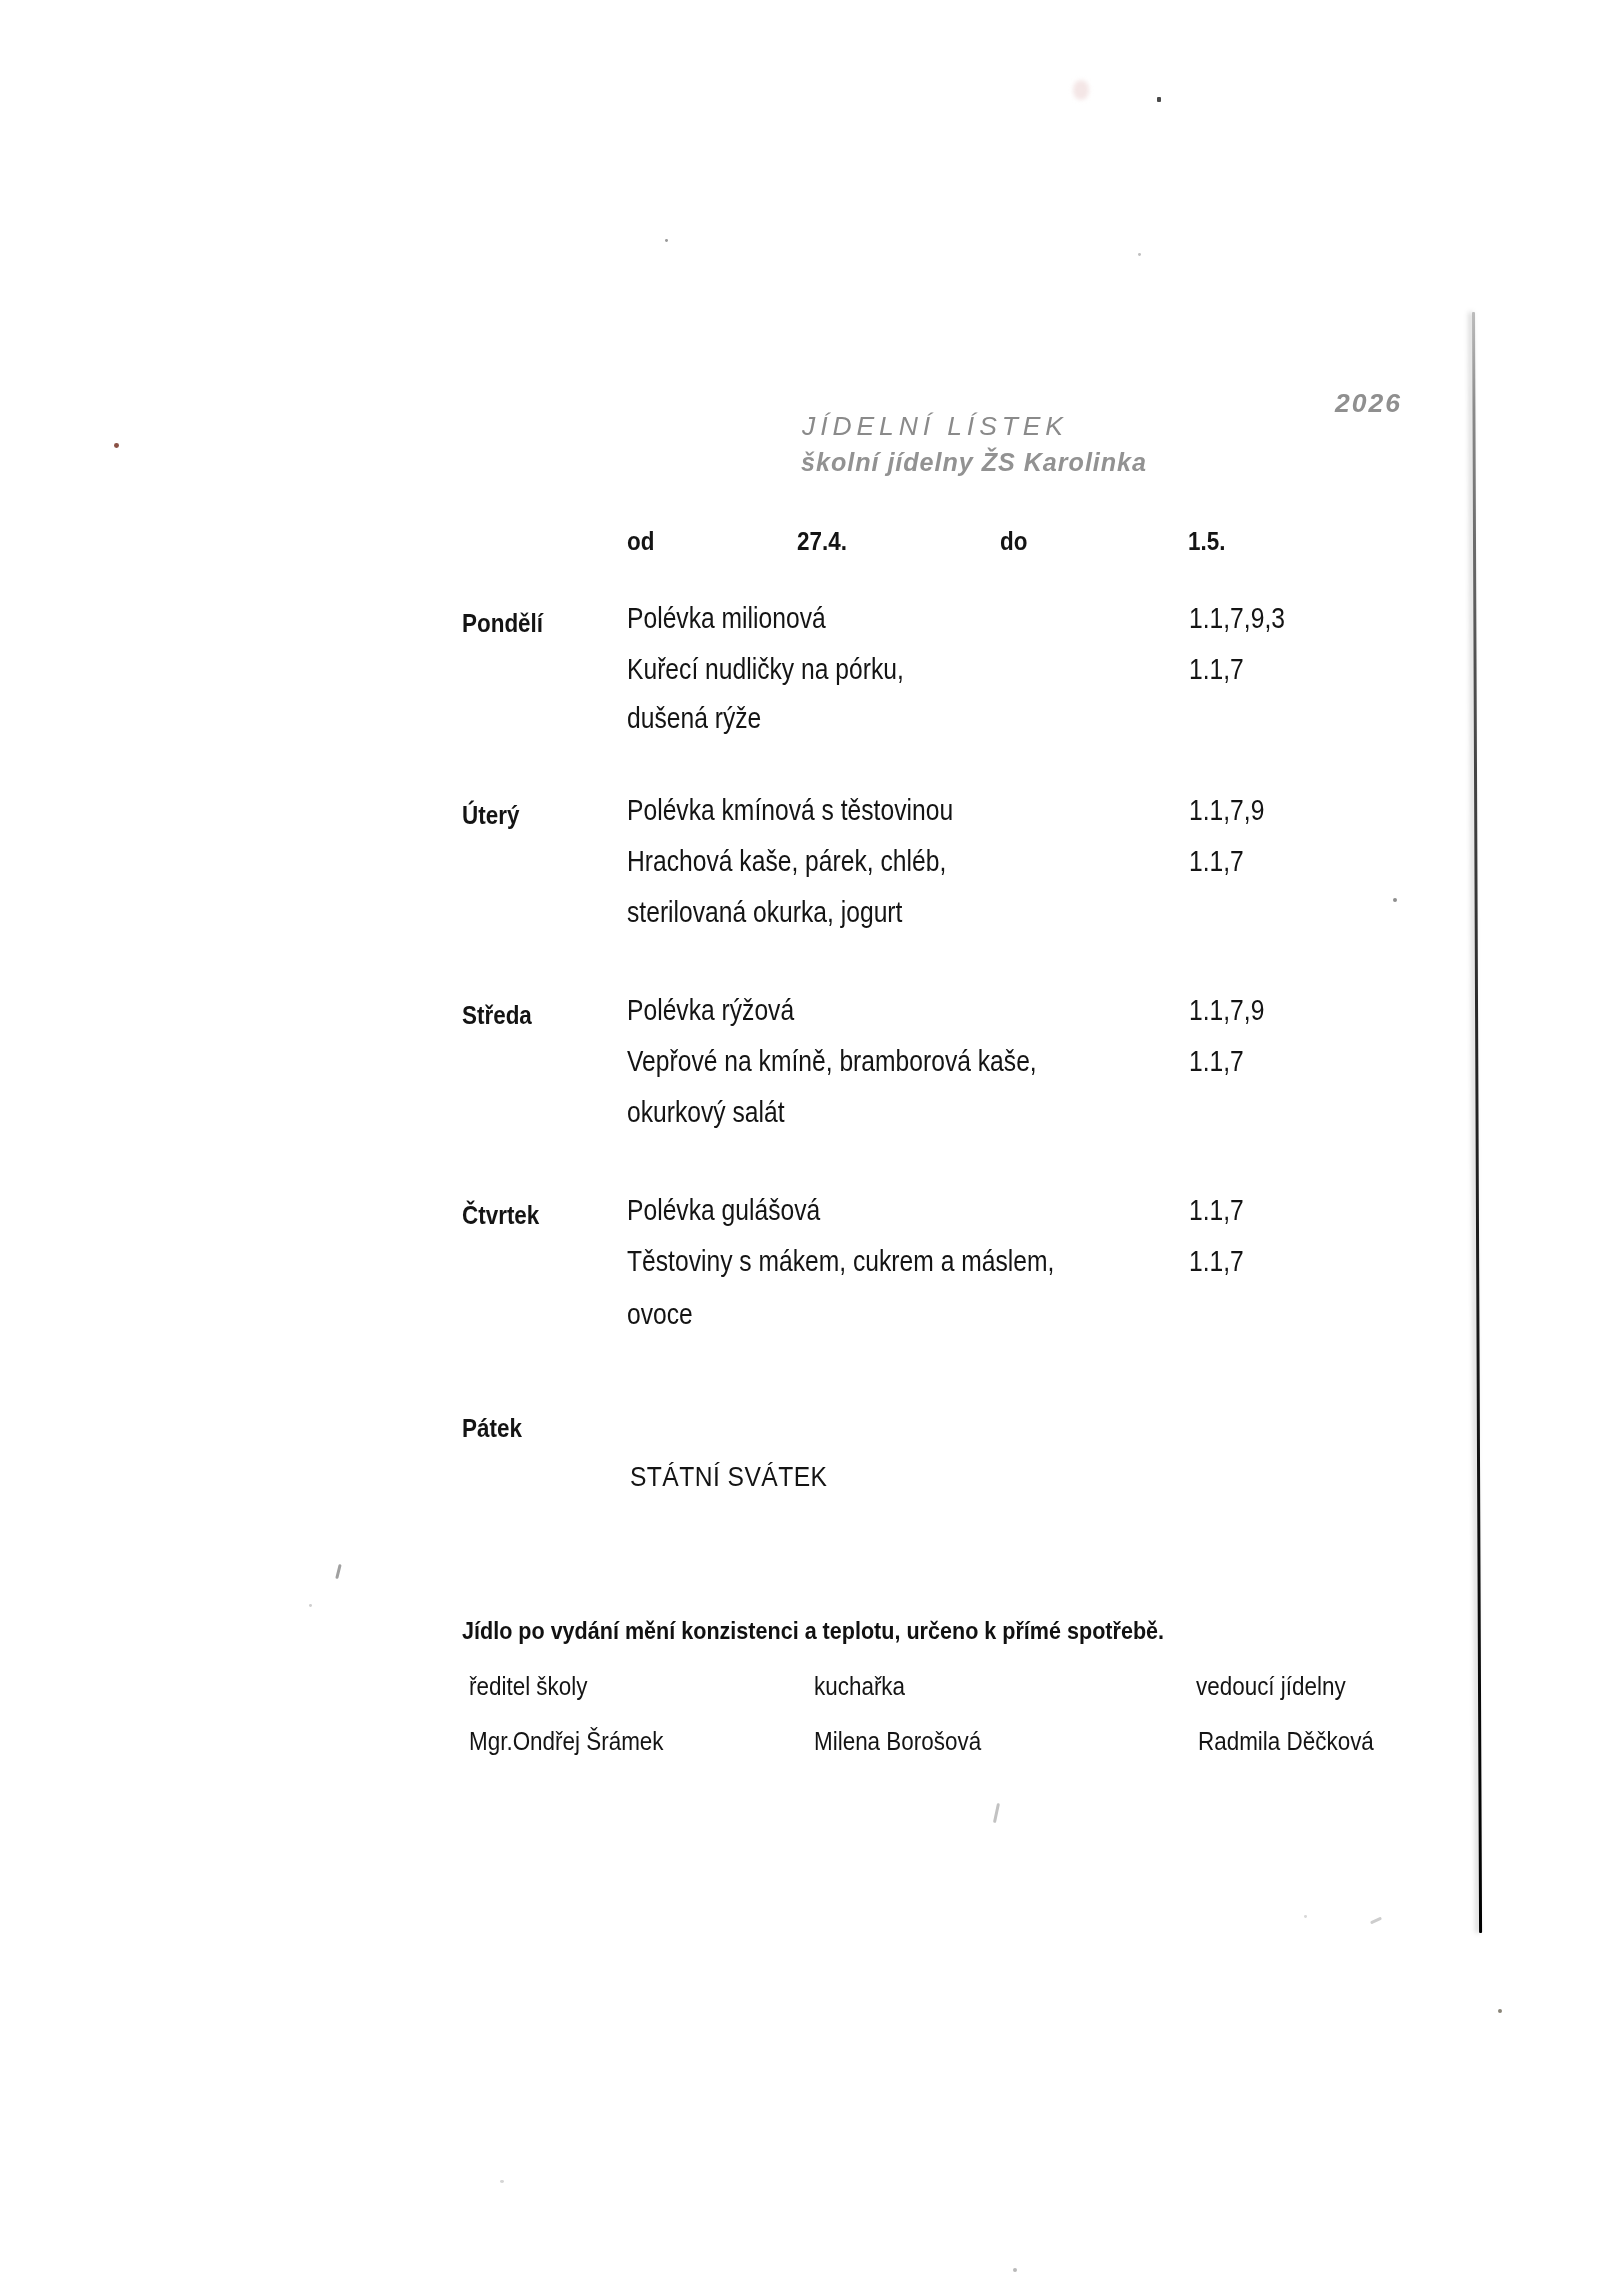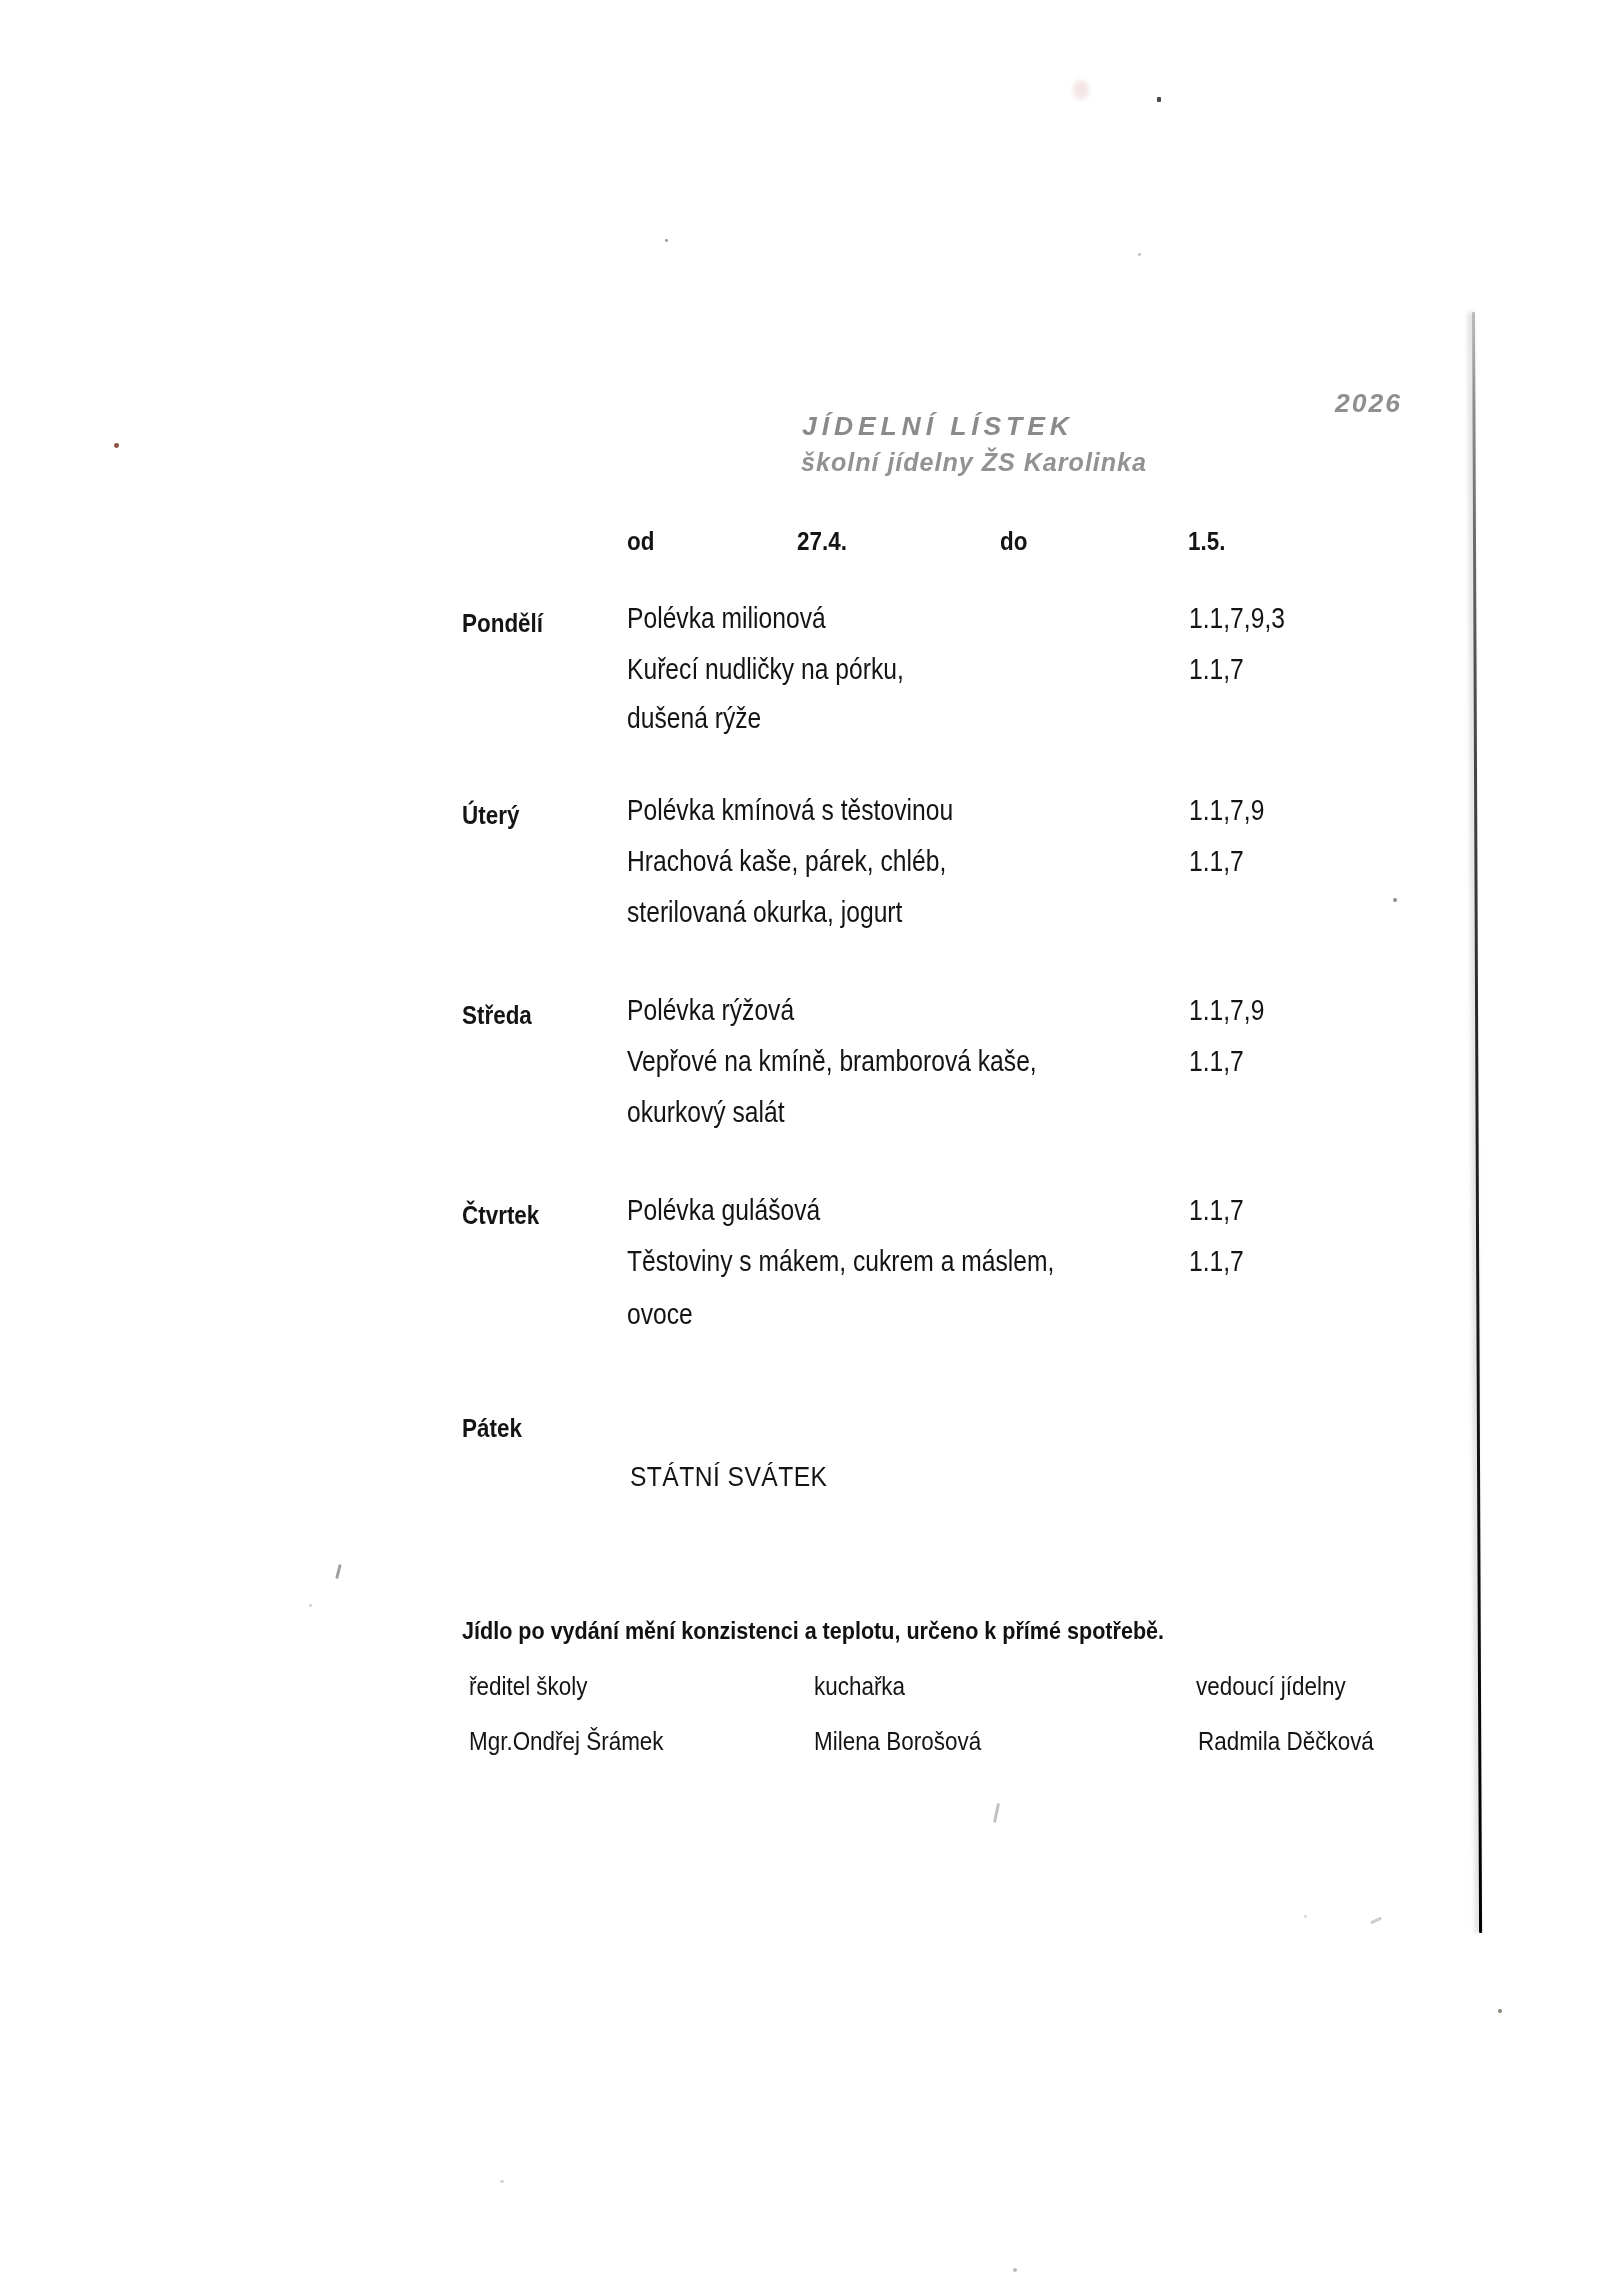--- a/index.html
+++ b/index.html
@@ -8,21 +8,21 @@
     width:1620px;height:2292px;
     background:#ffffff;
     font-family:"Liberation Sans", sans-serif;
     color:#141414;
     overflow:hidden;
   }
   .abs{position:absolute;white-space:nowrap;}
   
   .t-title{
     font-family:"Liberation Sans", sans-serif;
-    font-style:italic;font-weight:700;
+    font-style:italic;font-weight:400;
     font-size:26.5px;letter-spacing:4.9px;color:#8a8a8a;
   }
   .t-year{
     font-family:"Liberation Sans", sans-serif;
     font-style:italic;font-weight:600;
     font-size:26.5px;letter-spacing:2px;color:#8f8f8f;
   }
   .t-sub{
     font-family:"Liberation Sans", sans-serif;
     font-style:italic;font-weight:600;

